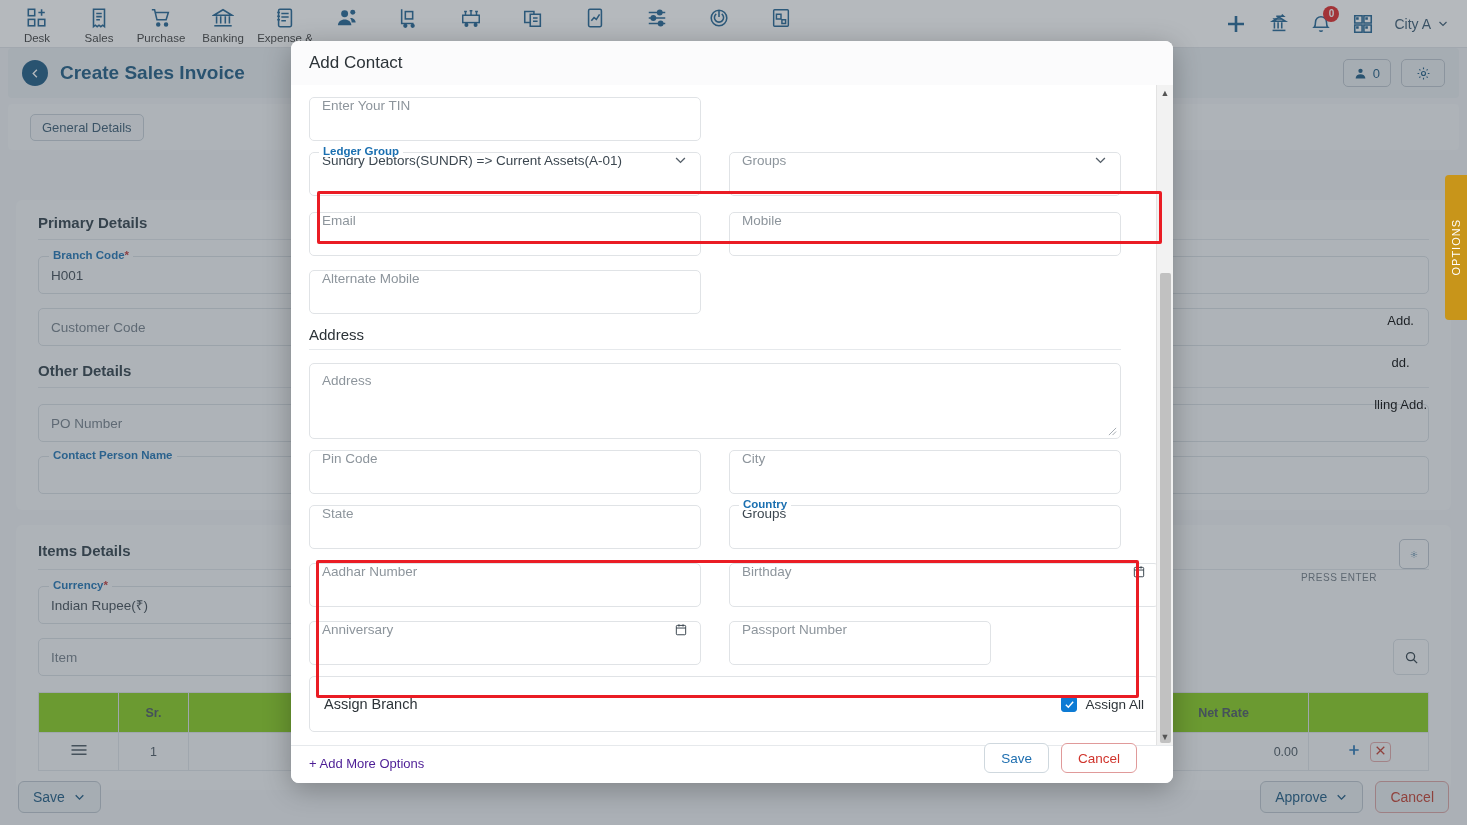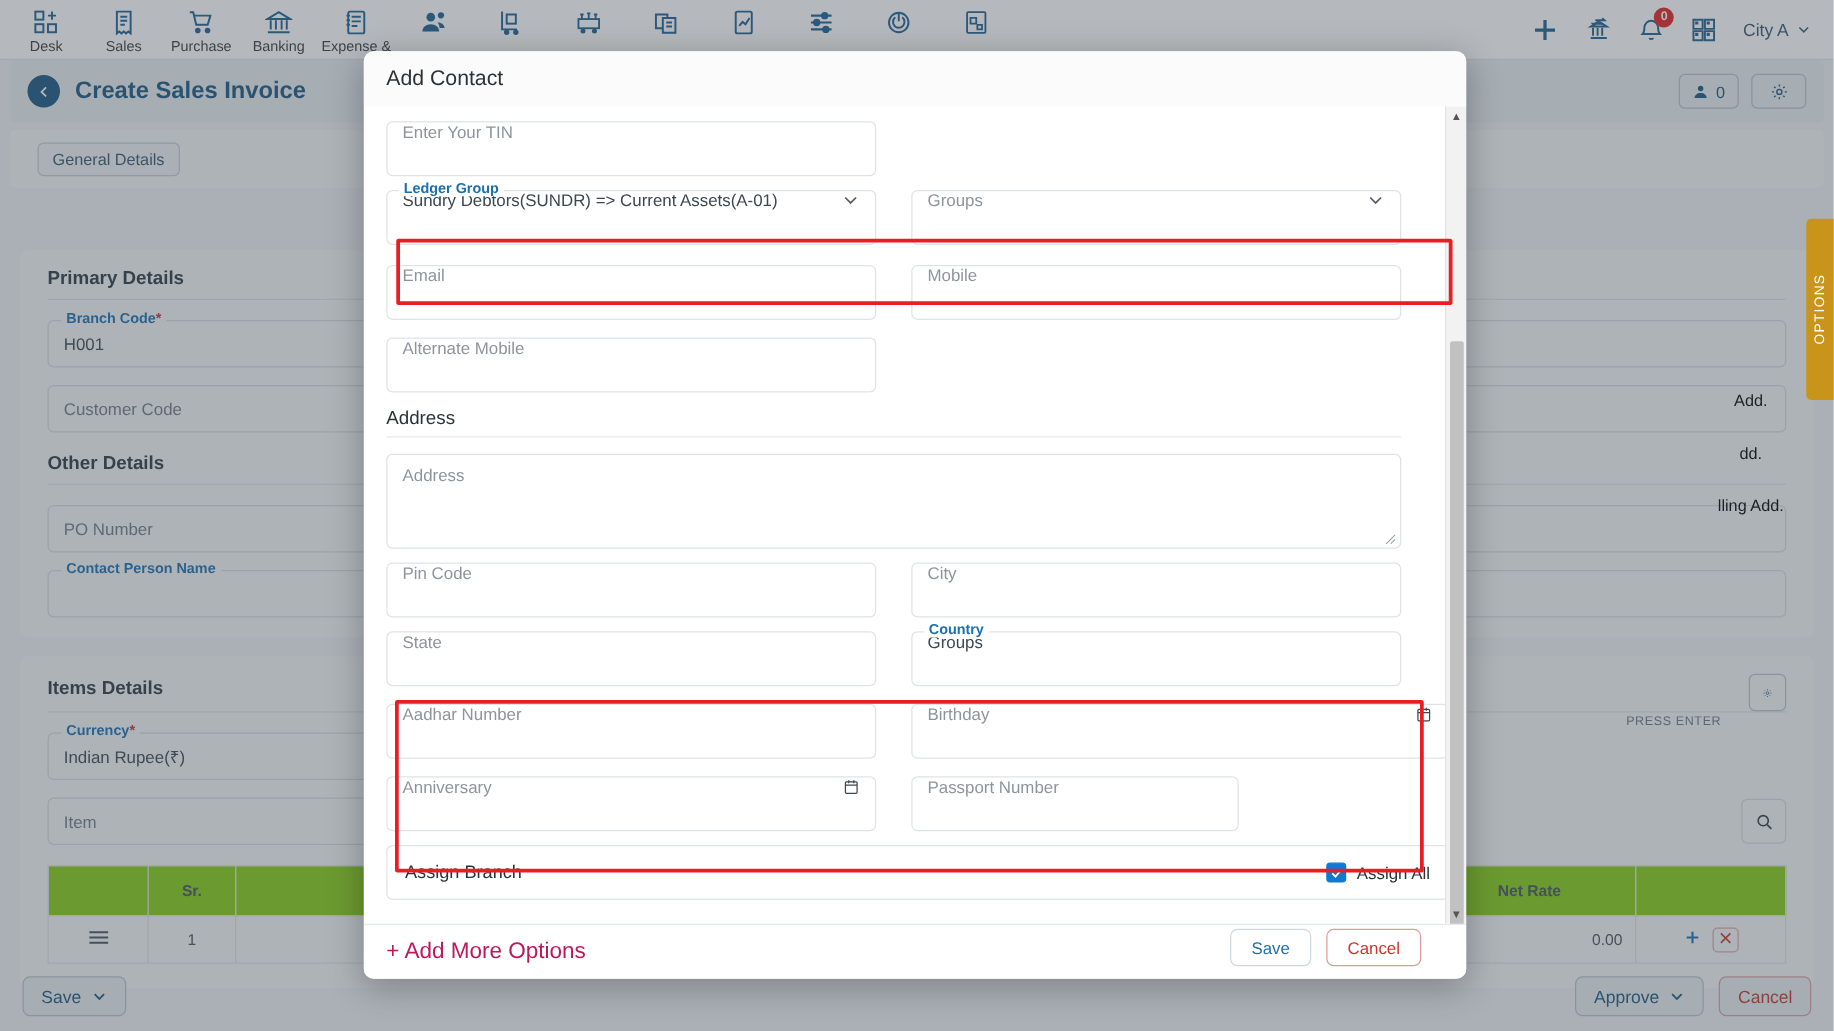--- a/index.html
+++ b/index.html
@@ -238,21 +238,21 @@
   .hl {
     position: absolute; border: 3px solid #ea1c24; border-radius: 2px;
     pointer-events: none; z-index: 20;
   }
   #hl-ledger { left: 8px; top: 94px; width: 845px; height: 53px; }
   #hl-extra  { left: 7px; top: 463px; width: 823px; height: 138px; }
 
   
   .assign-box {
     border: 1px solid #e0e3e6; border-radius: 5px;
-    height: 44px; display: flex; align-items: center;
+    height: 56px; display: flex; align-items: center;
     padding: 0 14px; 
   }
   .assign-box .ab-title { font-size: 14.5px; color: #2c3338; }
   .assign-right { margin-left: auto; display: flex; align-items: center; gap: 8px; }
   .cbox {
     width: 16px; height: 16px; border: 1px solid #a9b0b6; border-radius: 3px;
     background: #fff; display: inline-flex; align-items: center; justify-content: center;
     cursor: pointer;
   }
   .cbox.checked { background: #0d7bd4; border-color: #0d7bd4; color: #fff; }
@@ -263,21 +263,21 @@
     margin-top: 31px;
   }
 
   .modal-foot {
     border-top: 1px solid #e6e9ec;
     padding: 10px 18px 12px 18px;
     background: #fff;
     position: relative;
   }
   .add-more {
-    font-size: 18px; color: #be185d; cursor: pointer;
+    font-size: 13px; color: #4c1d95; cursor: pointer;
   }
   .foot-btns {
     position: absolute; right: 36px; bottom: 10px;
     display: flex; gap: 12px;
   }
   .mbtn {
     height: 30px; min-width: 62px; padding: 0 16px;
     border-radius: 6px; font-size: 13.5px; cursor: pointer;
     display: flex; align-items: center; justify-content: center;
     background: #fff;

